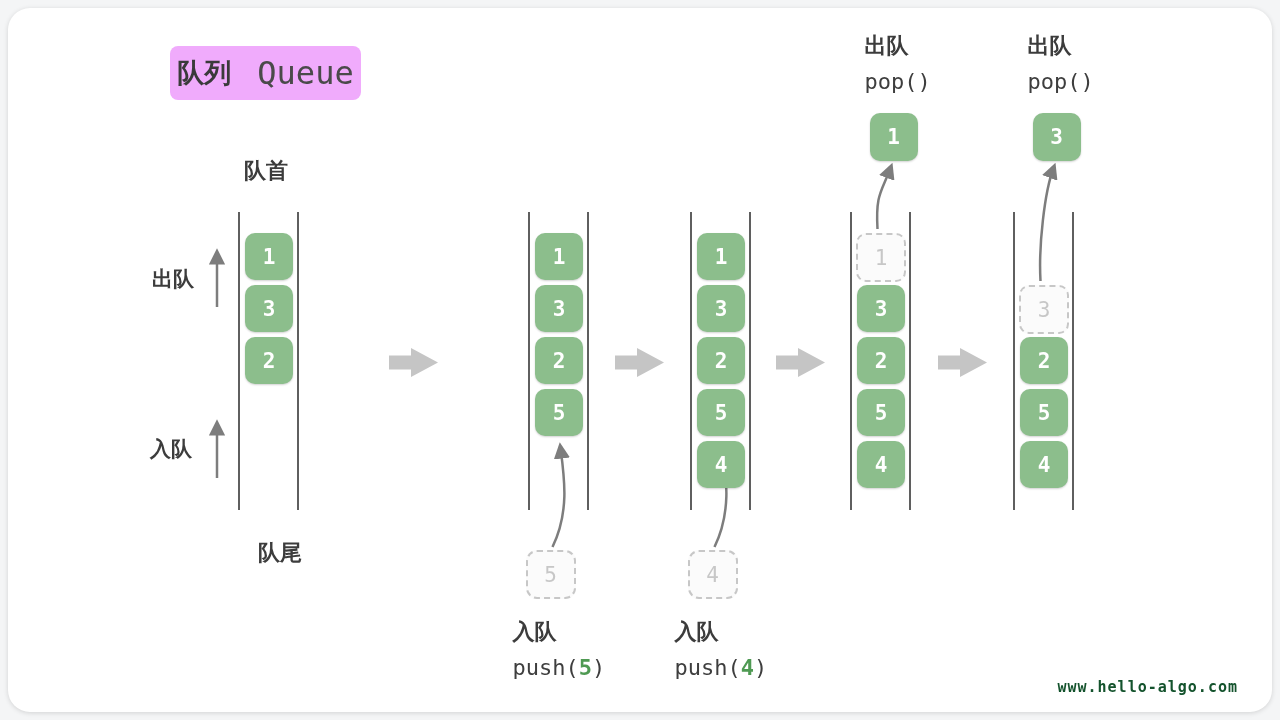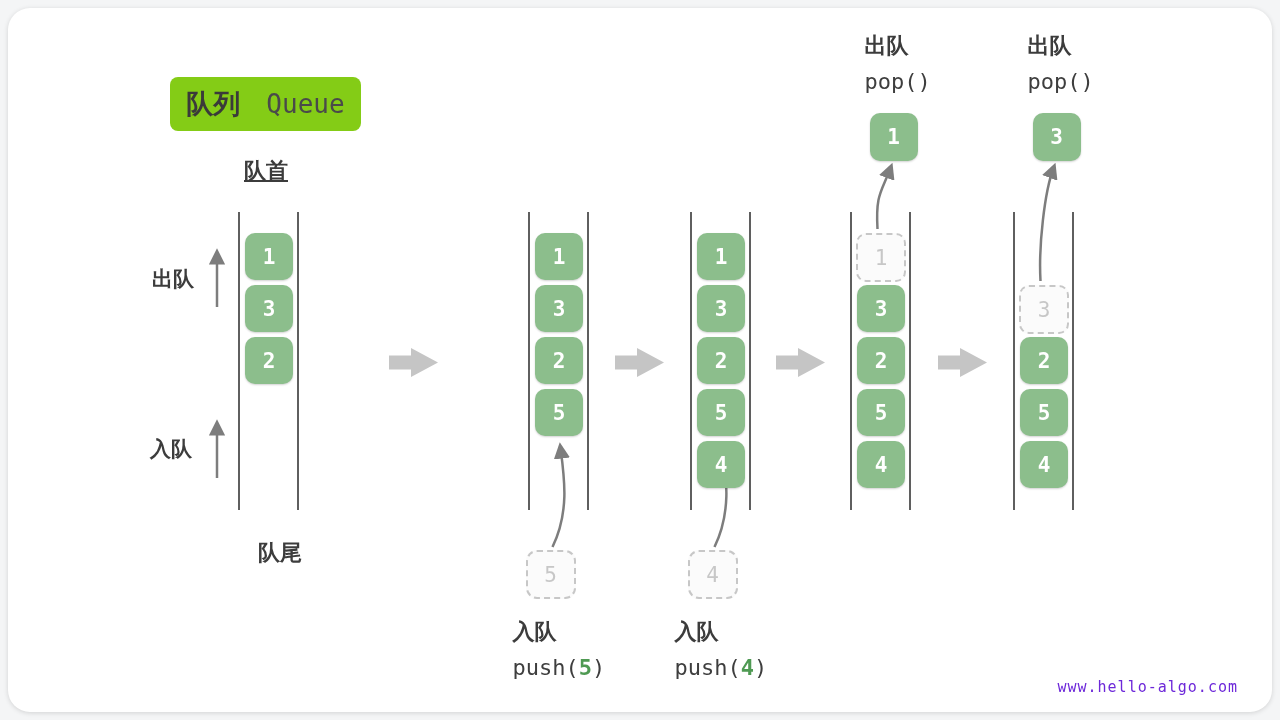--- a/index.html
+++ b/index.html
@@ -12,27 +12,26 @@
   .card{
     position:absolute;left:8px;top:8px;right:8px;bottom:8px;
     background:#ffffff;border-radius:22px;
     box-shadow:0 1px 5px rgba(0,0,0,.14);
   }
   .layer{position:absolute;left:0;top:0;width:1280px;height:720px;}
   svg.overlay{position:absolute;left:0;top:0;pointer-events:none;}
 
   .title-badge{
     position:absolute;left:170px;top:46px;width:191px;height:54px;
-    background:#84cc16;border-radius:8px;
+    background:#f0abfc;border-radius:8px;
     display:flex;align-items:center;justify-content:center;gap:26px;
     color:#3a3a3a;
-    margin-top:31px;
   }
   .title-zh{font-size:27px;font-weight:bold;}
-  .title-en{font-size:26px;font-family:"DejaVu Sans Mono", monospace;color:#4a4a4a;}
+  .title-en{font-size:32px;font-family:"DejaVu Sans Mono", monospace;color:#4a4a4a;}
 
   .cjk-label{position:absolute;color:#3c3c3c;font-size:22px;font-weight:bold;white-space:nowrap;}
 
   .qcol{
     position:absolute;top:212px;height:298px;
     border-left:2px solid #5f5f5f;border-right:2px solid #5f5f5f;
     box-sizing:border-box;
   }
   .cell{
     position:absolute;width:48px;height:47px;border-radius:10px;
@@ -62,37 +61,38 @@
     position:absolute;color:#3c3c3c;font-size:22px;line-height:36px;white-space:nowrap;
   }
   .action .code{font-family:"DejaVu Sans Mono", monospace;font-size:22px;color:#3e3e3e;}
   .action .arg{color:#4f9a53;font-weight:bold;}
   .action .zh{font-weight:bold;}
 
   .block-arrow{position:absolute;width:49px;height:29px;}
 
   .watermark{
     position:absolute;right:42px;bottom:24px;
-    font-family:"DejaVu Sans Mono", monospace;font-size:15px;color:#6d28d9;
+    font-family:"DejaVu Sans Mono", monospace;font-size:15px;color:#14532d;
     letter-spacing:1px;
+    font-weight:bold;
   }
 </style>
 </head>
 <body>
 
 <div class="card"></div>
 
 <div class="layer" id="diagram">
 
   <div class="title-badge">
     <span class="title-zh">队列</span>
     <span class="title-en">Queue</span>
   </div>
 
-  <div class="cjk-label" style="left:244px;top:156px;text-decoration:underline;">队首</div>
+  <div class="cjk-label" style="left:244px;top:156px;">队首</div>
   <div class="cjk-label" style="left:258px;top:538px;">队尾</div>
   <div class="cjk-label" style="left:152px;top:265px;font-size:21px;">出队</div>
   <div class="cjk-label" style="left:150px;top:435px;font-size:21px;">入队</div>
 
   <div class="watermark">www.hello-algo.com</div>
 
   <svg class="overlay" id="arrow-svg" width="1280" height="720">
     <defs>
       <marker id="ah" viewBox="0 0 10 10" refX="6.5" refY="5" markerWidth="6.5" markerHeight="6.5" orient="auto-start-reverse">
         <path d="M0,0 L10,5 L0,10 z" fill="#7d7d7d"></path>

